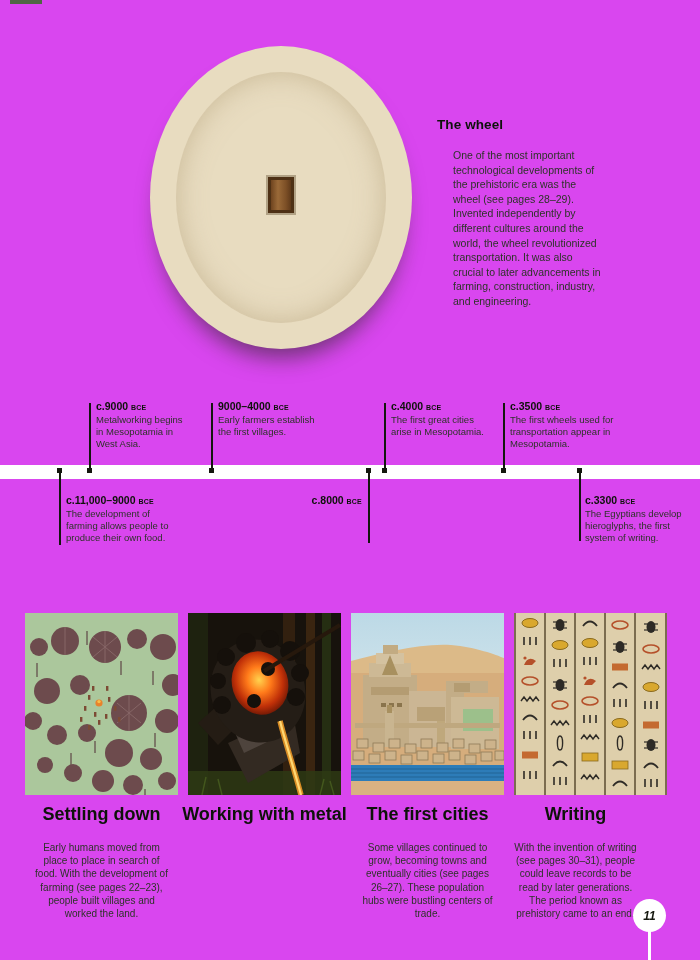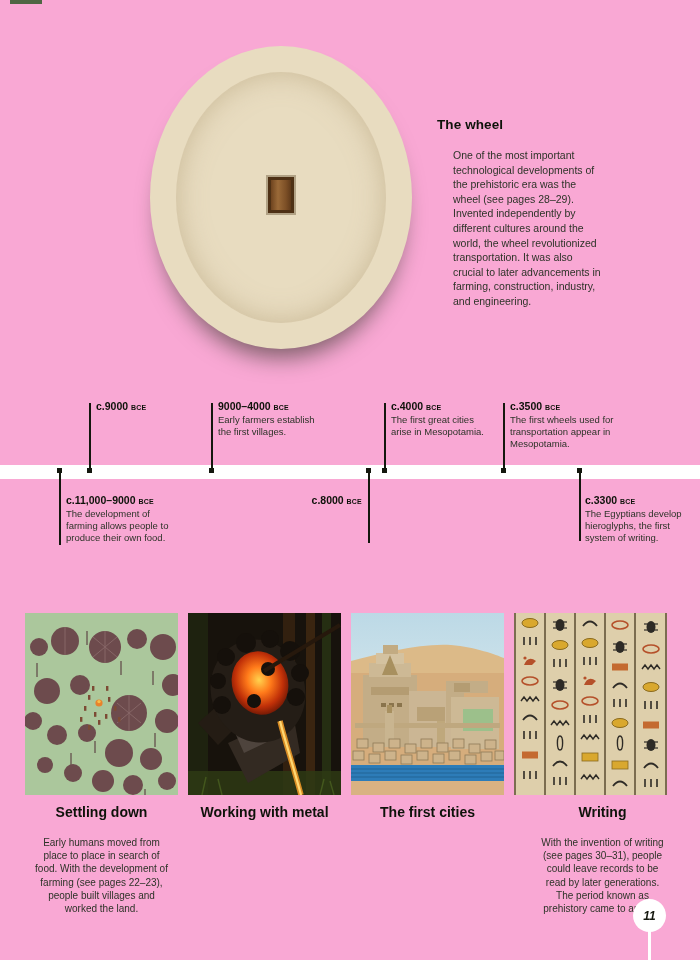--- a/index.html
+++ b/index.html
@@ -1,19 +1,19 @@
 <!DOCTYPE html>
 <html><head>
 <meta charset="utf-8">
 <style>
   * { box-sizing: border-box; }
   html,body { margin:0; padding:0; background:#5c7050; }
   .page {
     position:relative; width:700px; height:960px; margin:0 auto;
-    background:#f9a8d4; overflow:hidden;
+    background:#d946ef; overflow:hidden;
     font-family:"Liberation Sans", sans-serif; color:#1c1f17;
   }
   .spine-tab { position:absolute; left:10px; top:0; width:32px; height:4px; background:#4f6644; }
 
   
   .wheel {
     position:absolute; left:150px; top:46px; width:262px; height:303px; border-radius:50%;
     background:
       radial-gradient(40% 30% at 30% 26%, rgba(201,180,136,.55), rgba(201,180,136,0) 72%),
       radial-gradient(34% 24% at 70% 58%, rgba(196,174,128,.5), rgba(196,174,128,0) 72%),
@@ -45,21 +45,21 @@
   .dot  { position:absolute; width:5px; height:5px; background:#14170e; }
   .t-entry { position:absolute; font-size:9.5px; line-height:12px; color:#2d3328; }
   .t-entry .date { font-weight:bold; color:#0e120a; font-size:10.5px; line-height:13px; }
   .t-entry .era { font-size:7px; font-weight:bold; letter-spacing:.2px; }
   .t-right { text-align:right; }
 
   
   .panel-img { position:absolute; top:613px; width:153px; height:182px; overflow:hidden; }
   .panel-img svg { display:block; }
   .caption { position:absolute; top:804px; width:165px; text-align:center; }
-  .caption h3 { margin:0 0 8px; font-size:14px; font-weight:bold; color:#0e120a; }
+  .caption h3 { margin:0 0 8px; font-size:18px; font-weight:bold; color:#0e120a; }
   .caption p { margin:16px; font-size:10px; line-height:13.2px; color:#2d3328; }
 
   
   .page-badge {
     position:absolute; left:633px; top:899px; width:33px; height:33px; border-radius:50%;
     background:#ffffff; display:flex; align-items:center; justify-content:center;
     font-size:12px; font-weight:bold; color:#15180f;font-style:italic;
   }
   .page-stem { position:absolute; left:648px; top:930px; width:3px; height:30px; background:#ffffff; }
 </style>
@@ -91,20 +91,21 @@
 
   <div class="stem" style="left:59px;  top:471px; height:74px;"></div>
   <div class="stem" style="left:368px; top:471px; height:72px;"></div>
   <div class="stem" style="left:579px; top:471px; height:70px;"></div>
   <div class="dot" style="left:57px;  top:468px;"></div>
   <div class="dot" style="left:366px; top:468px;"></div>
   <div class="dot" style="left:577px; top:468px;"></div>
 
   <div class="t-entry" style="left:96px; top:400px; width:96px;">
     <div class="date"><span>c.9000</span> <span class="era">BCE</span></div>
+    <div>Metalworking begins in Mesopotamia in West Asia.</div>
   </div>
   <div class="t-entry" style="left:218px; top:400px; width:108px;">
     <div class="date"><span>9000–4000</span> <span class="era">BCE</span></div>
     <div>Early farmers establish the first villages.</div>
   </div>
   <div class="t-entry" style="left:391px; top:400px; width:104px;">
     <div class="date"><span>c.4000</span> <span class="era">BCE</span></div>
     <div>The first great cities arise in Mesopotamia.</div>
   </div>
   <div class="t-entry" style="left:510px; top:400px; width:122px;">
@@ -388,22 +389,23 @@
 
   <div class="caption" style="left:19px;">
     <h3>Settling down</h3>
     <p>Early humans moved from place to place in search of food. With the development of farming (see pages 22–23), people built villages and worked the land.</p>
   </div>
   <div class="caption" style="left:182px;">
     <h3>Working with metal</h3>
   </div>
   <div class="caption" style="left:345px;">
     <h3>The first cities</h3>
-  </div>
-  <div class="caption" style="left:520px;">
+    <p>Some villages continued to grow, becoming towns and eventually cities (see pages 26–27). These population hubs were bustling centers of trade.</p>
+  </div>
+  <div class="caption" style="left:493px;">
     <h3>Writing</h3>
     <p>With the invention of writing (see pages 30–31), people could leave records to be read by later generations. The period known as prehistory came to an end.</p>
   </div>
 
   <div class="page-stem"></div>
   <div class="page-badge">
     <span>11</span>
   </div>
 </div>
 

